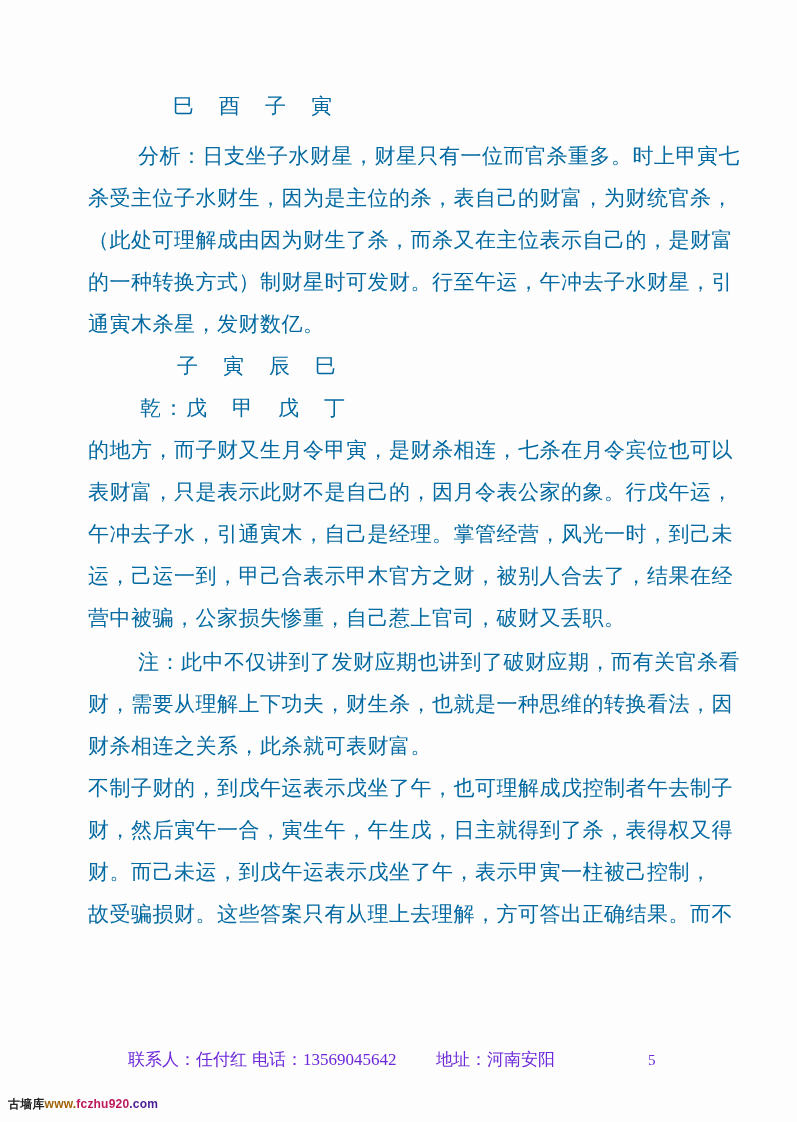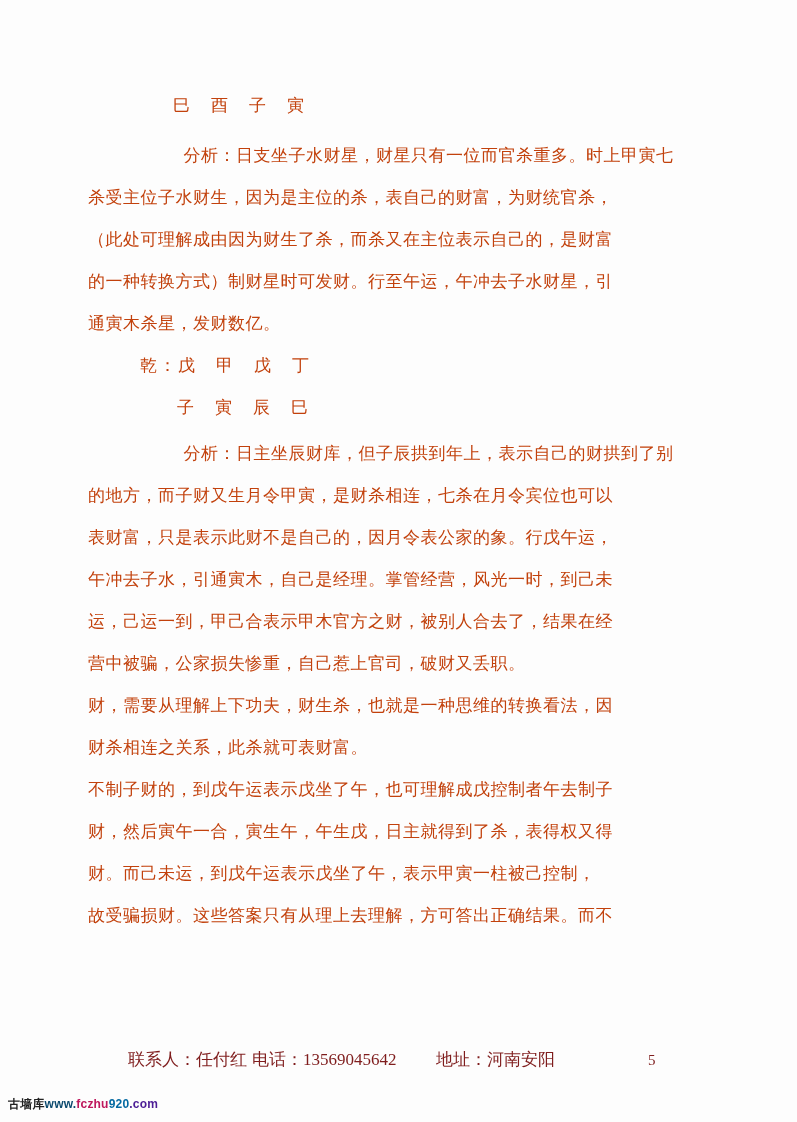--- a/index.html
+++ b/index.html
@@ -17,86 +17,86 @@
   }
   .content {
     position: absolute;
     top: 0; left: 0;
     width: 797px;
     padding: 85px 78px 0 88px;
   }
   .ln {
     height: 42px;
     line-height: 42px;
-    font-size: 17px;
+    font-size: 21px;
     letter-spacing: 0.5px;
     white-space: nowrap;
-    color: #c2410c;
+    color: #0369a1;
   }
   .indent { text-indent: 50px; text-align: center; }
   .mt8 { margin-top: 8px; }
   .mt4 { margin-top: 4px; }
   .mt2 { margin-top: 2px; }
   .pillars { letter-spacing: 2px; }
   .pad-top { padding-left: 85px; }
   .pad-stems { padding-left: 52px; }
   .pad-branches { padding-left: 89px; }
   .footer {
     position: absolute;
     top: 1046px; left: 0;
     width: 678px; height: 28px;
     font-size: 17px;
     line-height: 28px;
-    color: #7f1d1d;
+    color: #6d28d9;
   }
   .footer span { position: absolute; white-space: nowrap; }
   .f-contact { left: 128px; }
   .f-phone   { left: 252px; }
   .f-address { left: 424px; margin-left: 12px; }
   .f-page    { left: 648px; font-size: 15px; }
   .watermark {
     position: absolute;
     left: 8px; top: 1096px;
     font-family: "Liberation Sans", sans-serif;
     font-size: 12px;
     font-weight: bold;
     letter-spacing: 0.2px;
     color: #222222;
     white-space: nowrap;
   }
   .wm-name { color: #222222; margin-right: 0; }
-  .wm-www  { color: #0c4a6e; }
+  .wm-www  { color: #a16207; }
   .wm-green{ color: #be185d; }
-  .wm-red  { color: #0369a1; }
+  .wm-red  { color: #be185d; }
   .wm-tld  { color: #4c1d95; }
 </style>
 </head>
 <body>
 
 <div class="page">
 
   <div class="content">
     <div class="ln pillars pad-top">巳　酉　子　寅</div>
 
     <div class="ln indent mt8">分析：日支坐子水财星，财星只有一位而官杀重多。时上甲寅七</div>
     <div class="ln">杀受主位子水财生，因为是主位的杀，表自己的财富，为财统官杀，</div>
     <div class="ln">（此处可理解成由因为财生了杀，而杀又在主位表示自己的，是财富</div>
     <div class="ln">的一种转换方式）制财星时可发财。行至午运，午冲去子水财星，引</div>
     <div class="ln">通寅木杀星，发财数亿。</div>
 
+    <div class="ln pillars pad-branches">子　寅　辰　巳</div>
     <div class="ln pillars pad-stems">乾：戊　甲　戊　丁</div>
-    <div class="ln pillars pad-branches">子　寅　辰　巳</div>
 
-    <div class="ln indent mt4">分析：日主坐辰财库，但子辰拱到年上，表示自己的财拱到了别</div>
     <div class="ln">的地方，而子财又生月令甲寅，是财杀相连，七杀在月令宾位也可以</div>
     <div class="ln">表财富，只是表示此财不是自己的，因月令表公家的象。行戊午运，</div>
     <div class="ln">午冲去子水，引通寅木，自己是经理。掌管经营，风光一时，到己未</div>
     <div class="ln">运，己运一到，甲己合表示甲木官方之财，被别人合去了，结果在经</div>
     <div class="ln">营中被骗，公家损失惨重，自己惹上官司，破财又丢职。</div>
 
+    <div class="ln indent mt2">注：此中不仅讲到了发财应期也讲到了破财应期，而有关官杀看</div>
     <div class="ln">财，需要从理解上下功夫，财生杀，也就是一种思维的转换看法，因</div>
     <div class="ln">财杀相连之关系，此杀就可表财富。</div>
 
     <div class="ln">不制子财的，到戊午运表示戊坐了午，也可理解成戊控制者午去制子</div>
     <div class="ln">财，然后寅午一合，寅生午，午生戊，日主就得到了杀，表得权又得</div>
     <div class="ln">财。而己未运，到戊午运表示戊坐了午，表示甲寅一柱被己控制，</div>
     <div class="ln">故受骗损财。这些答案只有从理上去理解，方可答出正确结果。而不</div>
   </div>
 
   <div class="footer">

